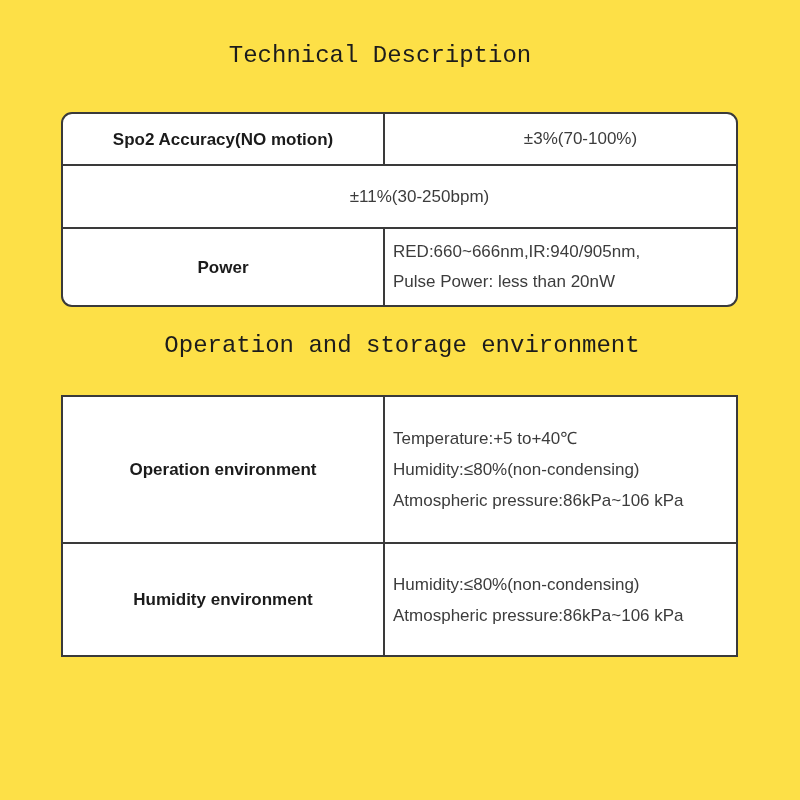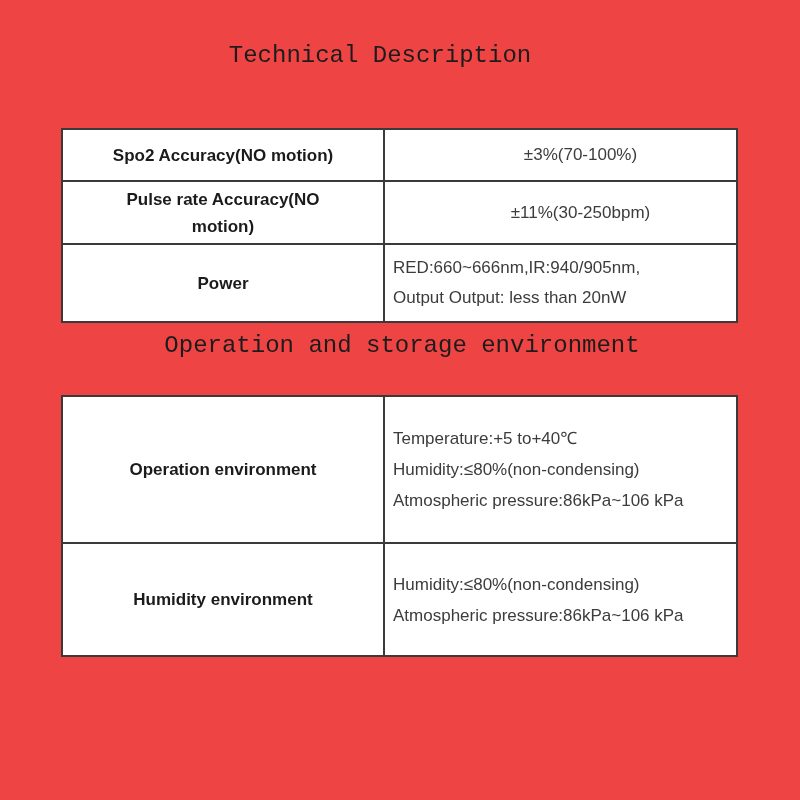--- a/index.html
+++ b/index.html
@@ -6,21 +6,21 @@
   html, body { width: 800px; height: 800px; background: #ffffff; }
   body {
     font-family: "Liberation Sans", sans-serif;
     position: relative;
     overflow: hidden;
   }
   .page {
     position: absolute;
     width: 800px;
     height: 800px;
-    background: #ef4444;
+    background: #fde047;
     text-decoration: underline;
   }
   .doc-title {
     position: absolute;
     width: 800px;
     text-align: center;
     font-family: "Liberation Mono", "DejaVu Sans Mono", monospace;
     font-size: 24px;
     font-weight: 400;
     color: #1c1c1c;
@@ -30,21 +30,21 @@
   .title1 { top: 42px; left: -20px; }
   .title2 { top: 332px; left: 2px; }
 
   .spec-table {
     position: absolute;
     left: 61px;
     width: 677px;
     border: 2px solid #3a3a3a;
     background: #ffffff;
   }
-  .table1 { top: 128px; }
+  .table1 { top: 112px; border-radius: 11px; }
   .table2 { top: 395px; }
 
   .trow {
     display: flex;
     border-top: 2px solid #3a3a3a;
   }
   .trow:first-child { border-top: none; }
 
   .tlabel {
     width: 322px;
@@ -101,36 +101,32 @@
     <div class="trow t1r1">
       <div class="tlabel">
         <div>Spo2 Accuracy(NO motion)</div>
       </div>
       <div class="tvalue center">
         <div>±3%(70-100%)</div>
       </div>
     </div>
 
     <div class="trow t1r2">
-      <div class="tlabel">
-        <div>Pulse rate Accuracy(NO</div>
-        <div>motion)</div>
-      </div>
       <div class="tvalue center">
         <div>±11%(30-250bpm)</div>
       </div>
     </div>
 
     <div class="trow t1r3">
       <div class="tlabel">
         <div>Power</div>
       </div>
       <div class="tvalue left">
         <div>RED:660~666nm,IR:940/905nm,</div>
-        <div>Output Output: less than 20nW</div>
+        <div>Pulse Power: less than 20nW</div>
       </div>
     </div>
 
   </div>
 
   <div class="doc-title title2">Operation and storage environment</div>
 
   <div class="spec-table table2">
 
     <div class="trow t2r1">

